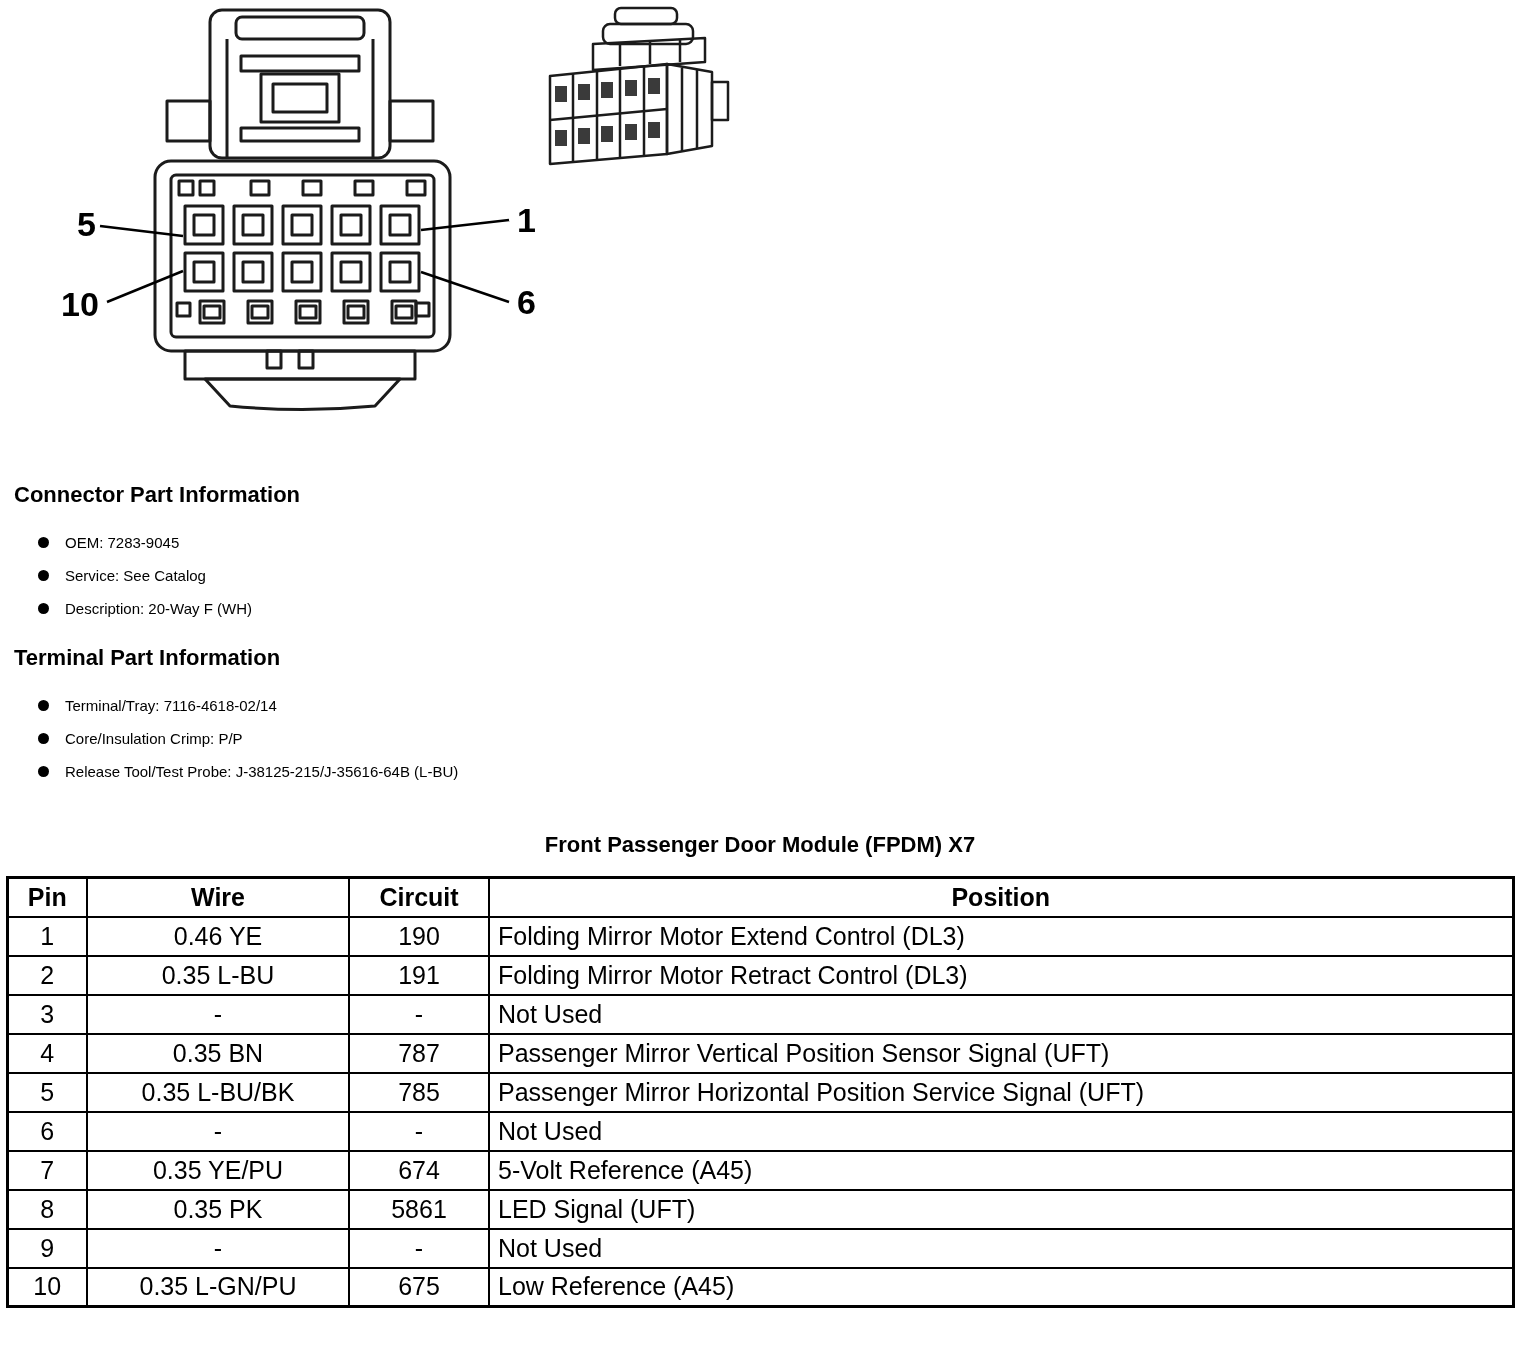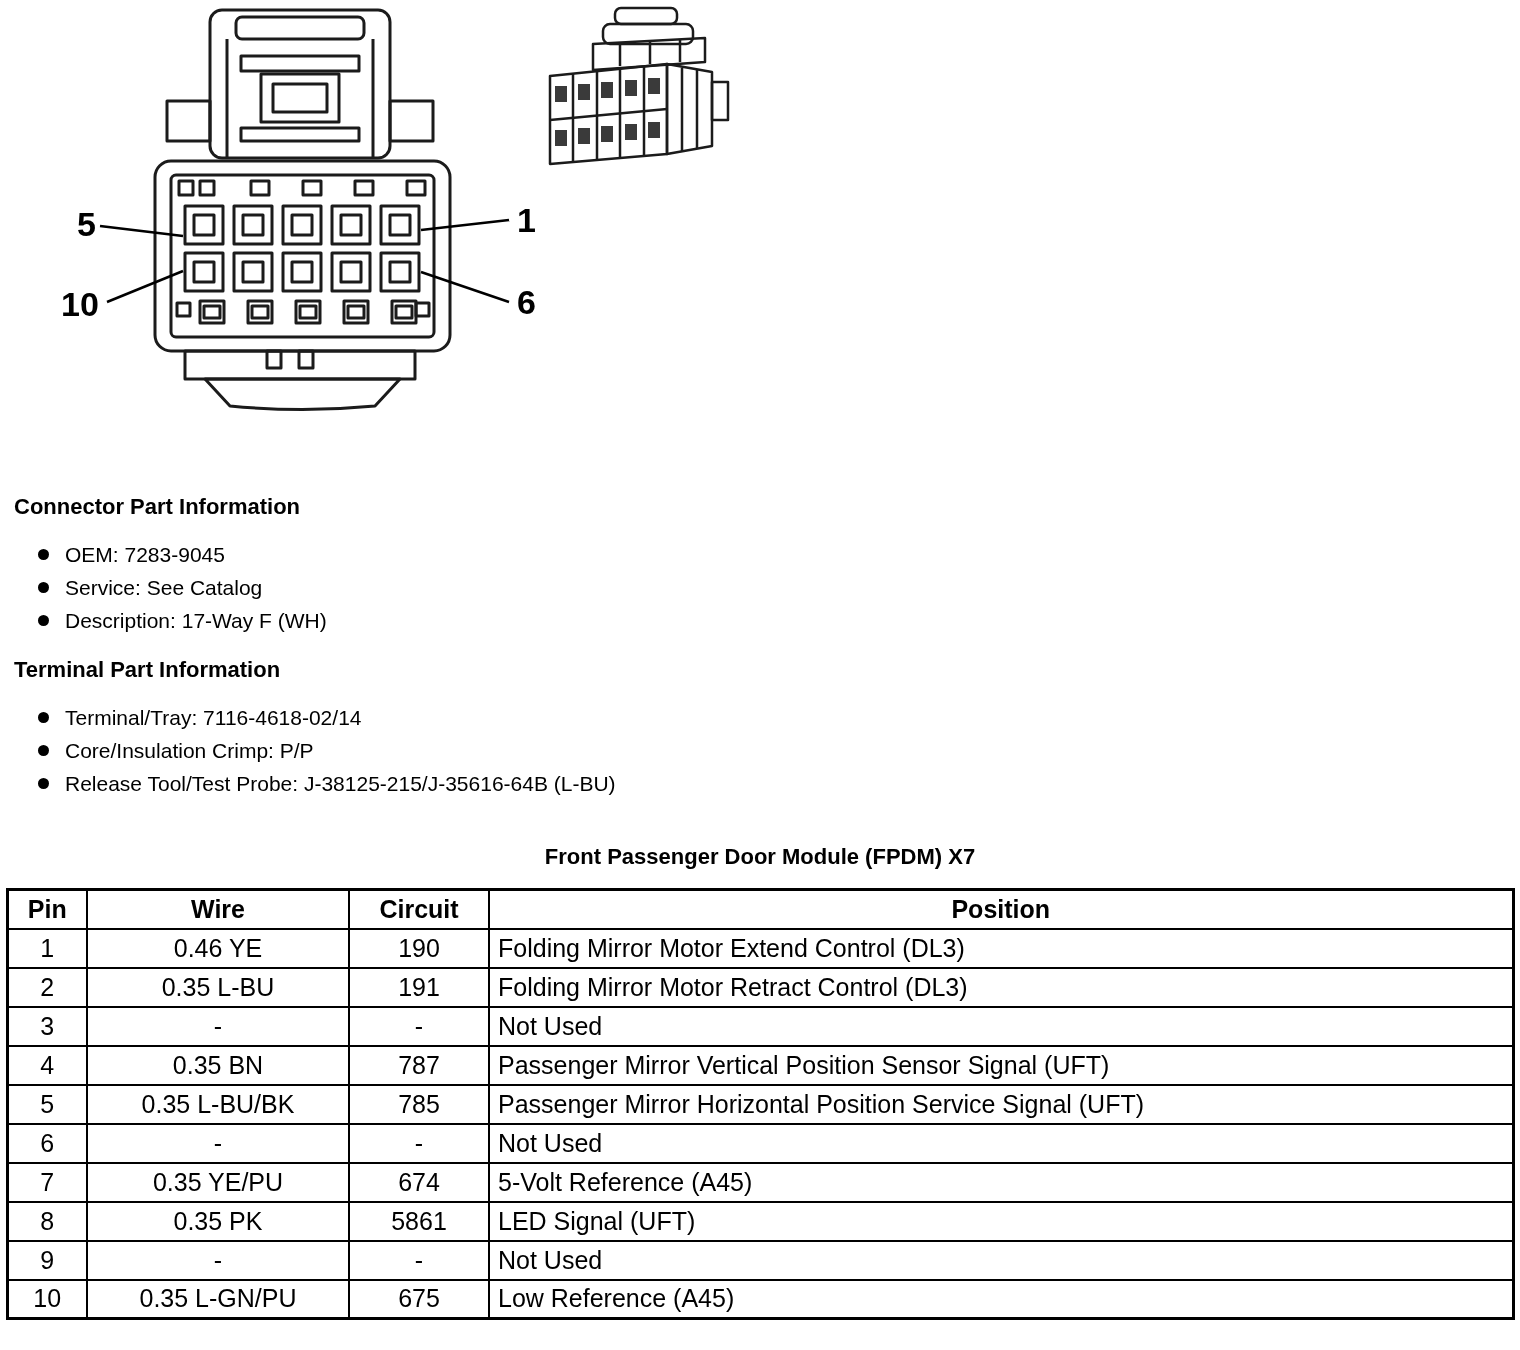--- a/index.html
+++ b/index.html
@@ -6,26 +6,26 @@
   html, body { margin: 0; padding: 0; background: #ffffff; }
   body {
     width: 1520px; height: 1350px;
     font-family: "Liberation Sans", sans-serif;
     color: #000; overflow: hidden;
   }
   .diagram-area { position: relative; width: 1520px; height: 458px; }
   .diagram-area svg { position: absolute; left: 55px; top: 4px; }
 
   .section-heading { font-size: 22px; font-weight: bold; margin: 0 0 0 14px; }
-  .section-heading.first { margin-top: 36px; }
+  .section-heading.first { margin-top: 24px; }
   .section-heading.second { margin-top: 20px; }
 
   ul.bullet-list { list-style: none; margin: 18px 0 0 0; padding: 0 0 0 38px; }
   ul.bullet-list li {
-    font-size: 21px; line-height: 33px; padding-left: 27px; position: relative;
+    font-size: 15px; line-height: 33px; padding-left: 27px; position: relative;
   }
   ul.bullet-list li::before {
     content: ""; position: absolute; left: 0; top: 11px;
     width: 11px; height: 11px; border-radius: 50%; background: #000;
   }
 
   .table-title { margin-top: 44px; text-align: center; font-size: 22px; font-weight: bold; }
 
   table.pinout {
     border-collapse: collapse; margin: 18px auto 0 auto;
@@ -152,21 +152,21 @@
         <rect x="593" y="118" width="12" height="16"></rect>
       </g>
     </g>
   </svg>
 </div>
 
 <h2 class="section-heading first">Connector Part Information</h2>
 <ul class="bullet-list">
   <li>OEM: 7283-9045</li>
   <li>Service: See Catalog</li>
-  <li>Description: 17-Way F (WH)</li>
+  <li>Description: 20-Way F (WH)</li>
 </ul>
 
 <h2 class="section-heading second">Terminal Part Information</h2>
 <ul class="bullet-list">
   <li>Terminal/Tray: 7116-4618-02/14</li>
   <li>Core/Insulation Crimp: P/P</li>
   <li>Release Tool/Test Probe: J-38125-215/J-35616-64B (L-BU)</li>
 </ul>
 
 <div class="table-title">Front Passenger Door Module (FPDM) X7</div>

